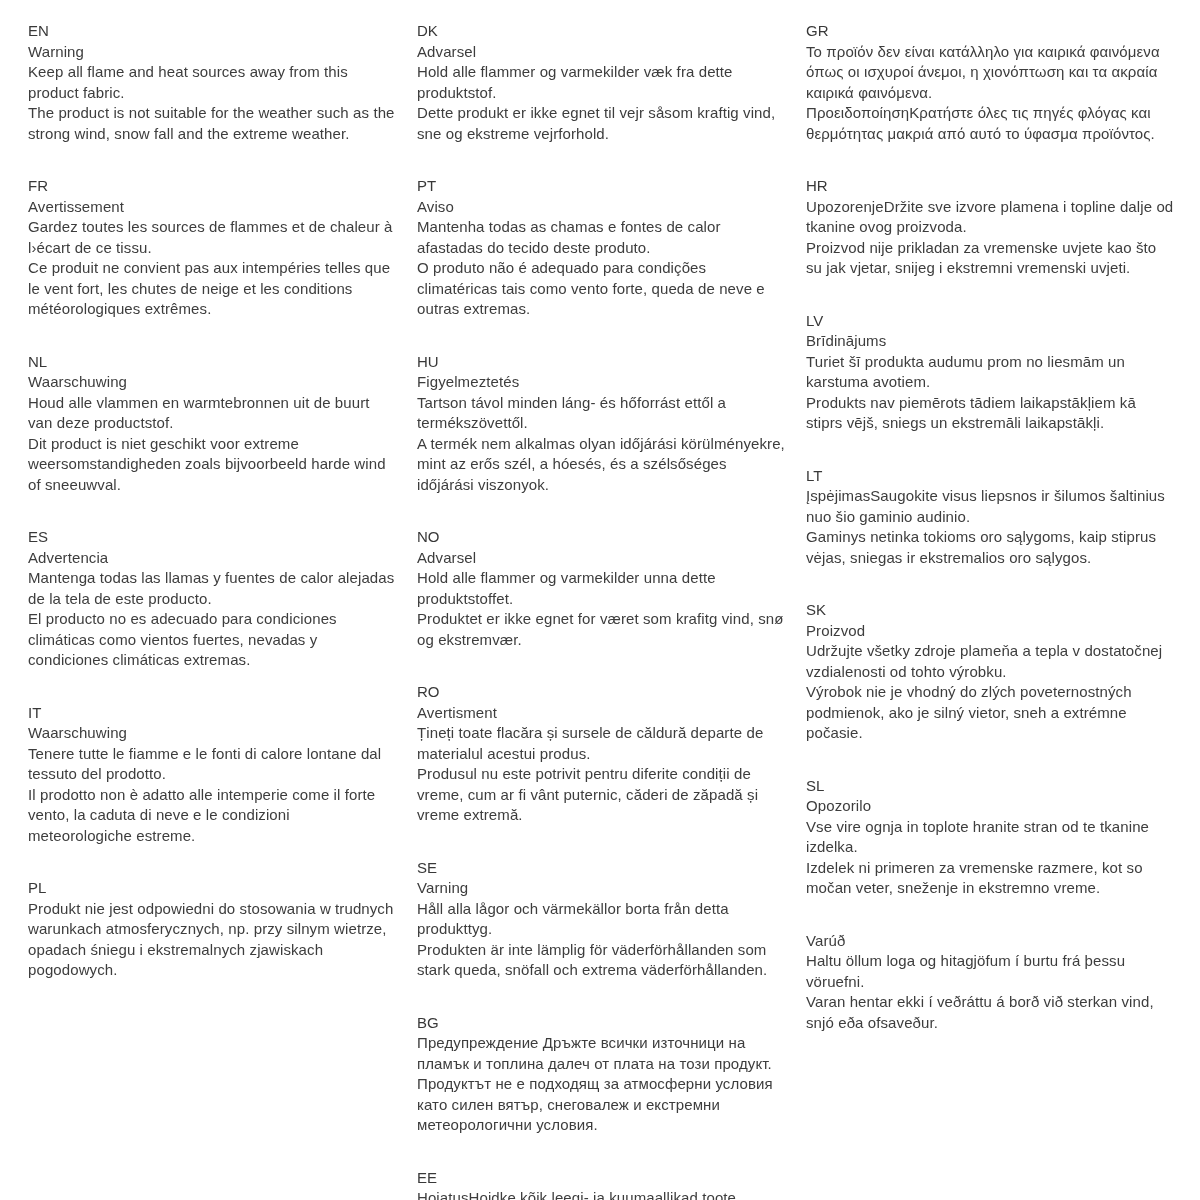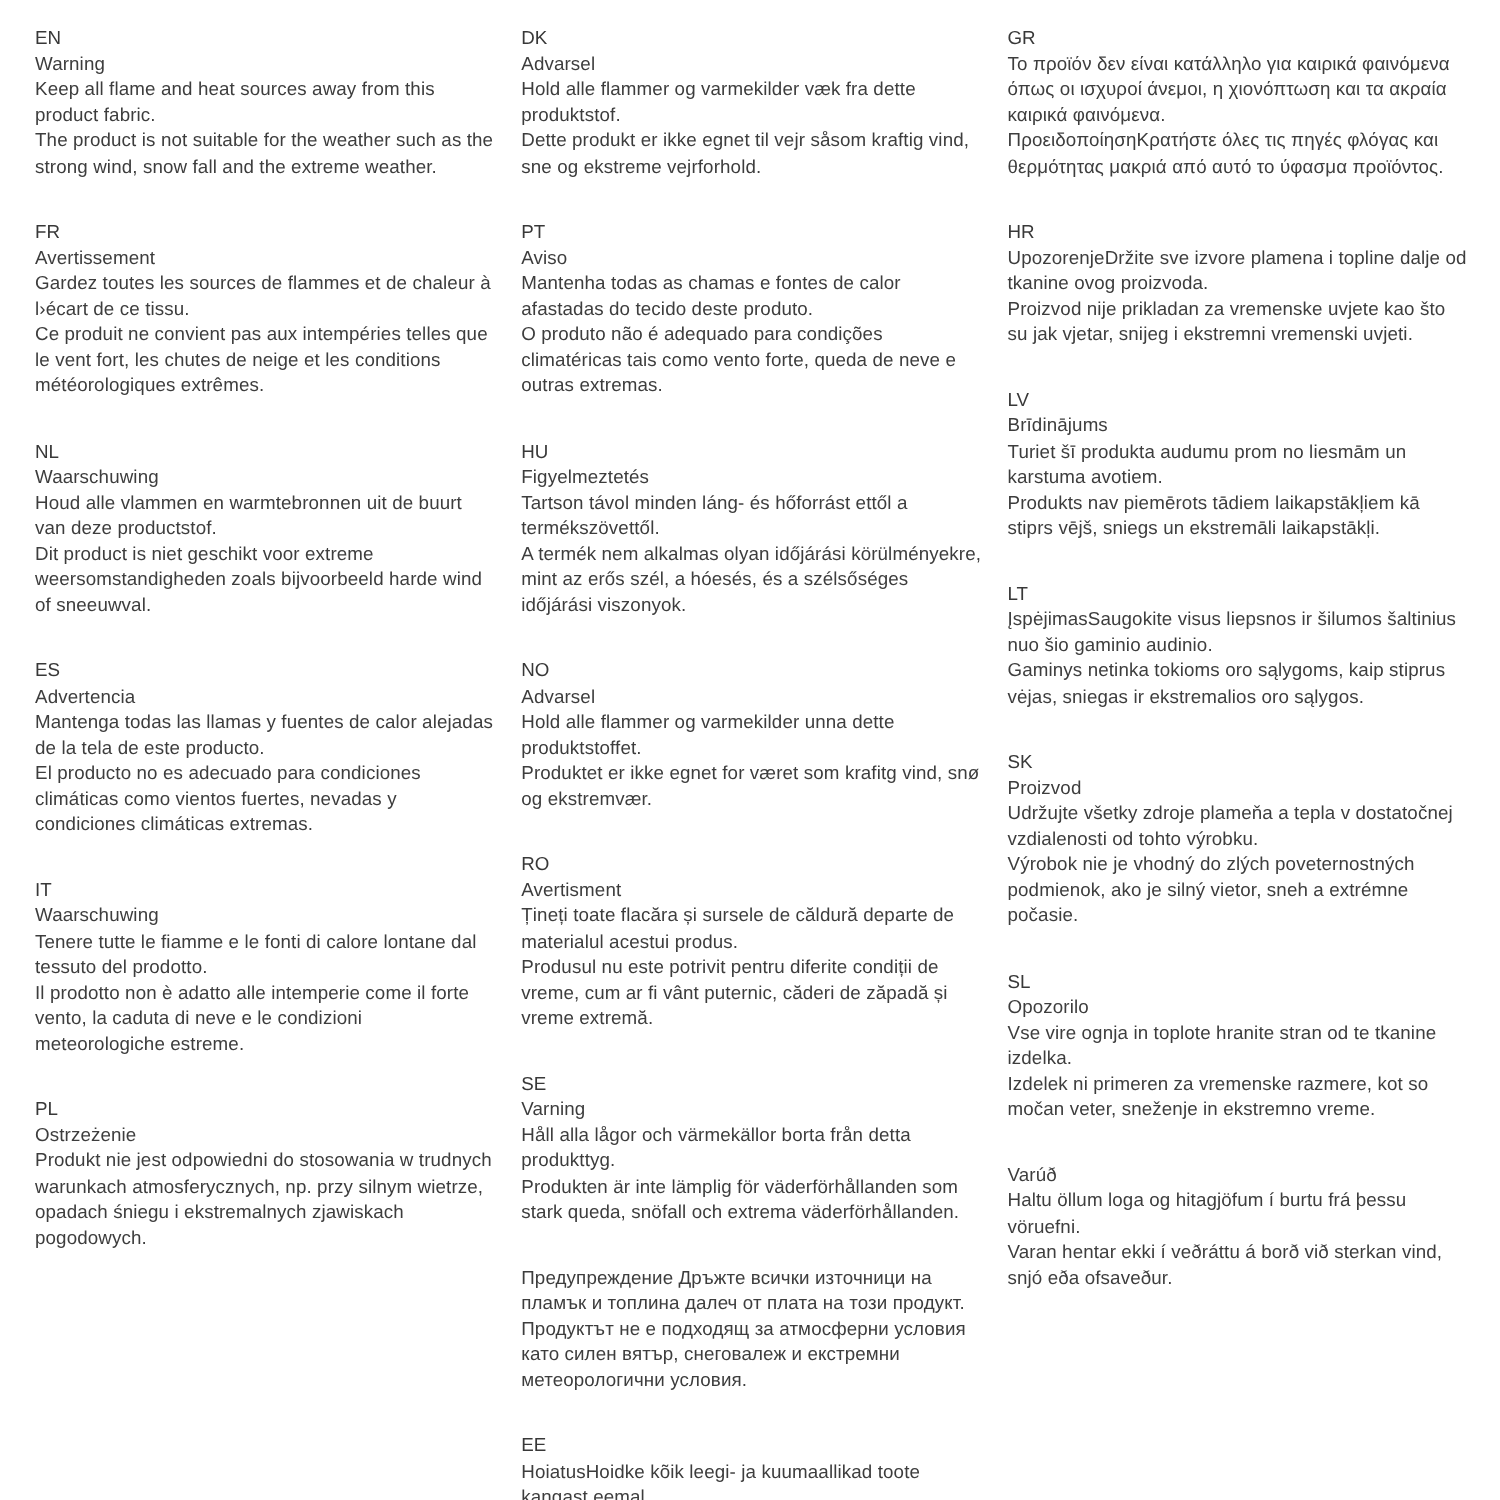--- a/index.html
+++ b/index.html
@@ -70,21 +70,20 @@
         <div class="para">El producto no es adecuado para condiciones climáticas como vientos fuertes, nevadas y condiciones climáticas extremas.</div>
       </div>
       <div class="section">
         <div class="code">IT</div>
         <div class="para">Waarschuwing</div>
         <div class="para">Tenere tutte le fiamme e le fonti di calore lontane dal tessuto del prodotto.</div>
         <div class="para">Il prodotto non è adatto alle intemperie come il forte vento, la caduta di neve e le condizioni meteorologiche estreme.</div>
       </div>
       <div class="section">
         <div class="code">PL</div>
-        <div class="para">Ostrzeżenie</div>
         <div class="para">Produkt nie jest odpowiedni do stosowania w trudnych warunkach atmosferycznych, np. przy silnym wietrze, opadach śniegu i ekstremalnych zjawiskach pogodowych.</div>
       </div>
     </div>
   <div class="col">
       <div class="section">
         <div class="code">DK</div>
         <div class="para">Advarsel</div>
         <div class="para">Hold alle flammer og varmekilder væk fra dette produktstof.</div>
         <div class="para">Dette produkt er ikke egnet til vejr såsom kraftig vind, sne og ekstreme vejrforhold.</div>
       </div>
@@ -112,20 +111,21 @@
         <div class="para">Țineți toate flacăra și sursele de căldură departe de materialul acestui produs.</div>
         <div class="para">Produsul nu este potrivit pentru diferite condiții de vreme, cum ar fi vânt puternic, căderi de zăpadă și vreme extremă.</div>
       </div>
       <div class="section">
         <div class="code">SE</div>
         <div class="para">Varning</div>
         <div class="para">Håll alla lågor och värmekällor borta från detta produkttyg.</div>
         <div class="para">Produkten är inte lämplig för väderförhållanden som stark queda, snöfall och extrema väderförhållanden.</div>
       </div>
       <div class="section">
+        <div class="code">BG</div>
         <div class="para">Предупреждение Дръжте всички източници на пламък и топлина далеч от плата на този продукт.</div>
         <div class="para">Продуктът не е подходящ за атмосферни условия като силен вятър, снеговалеж и екстремни метеорологични условия.</div>
       </div>
       <div class="section">
         <div class="code">EE</div>
         <div class="para">HoiatusHoidke kõik leegi- ja kuumaallikad toote kangast eemal.</div>
       </div>
     </div>
   <div class="col">
       <div class="section">

